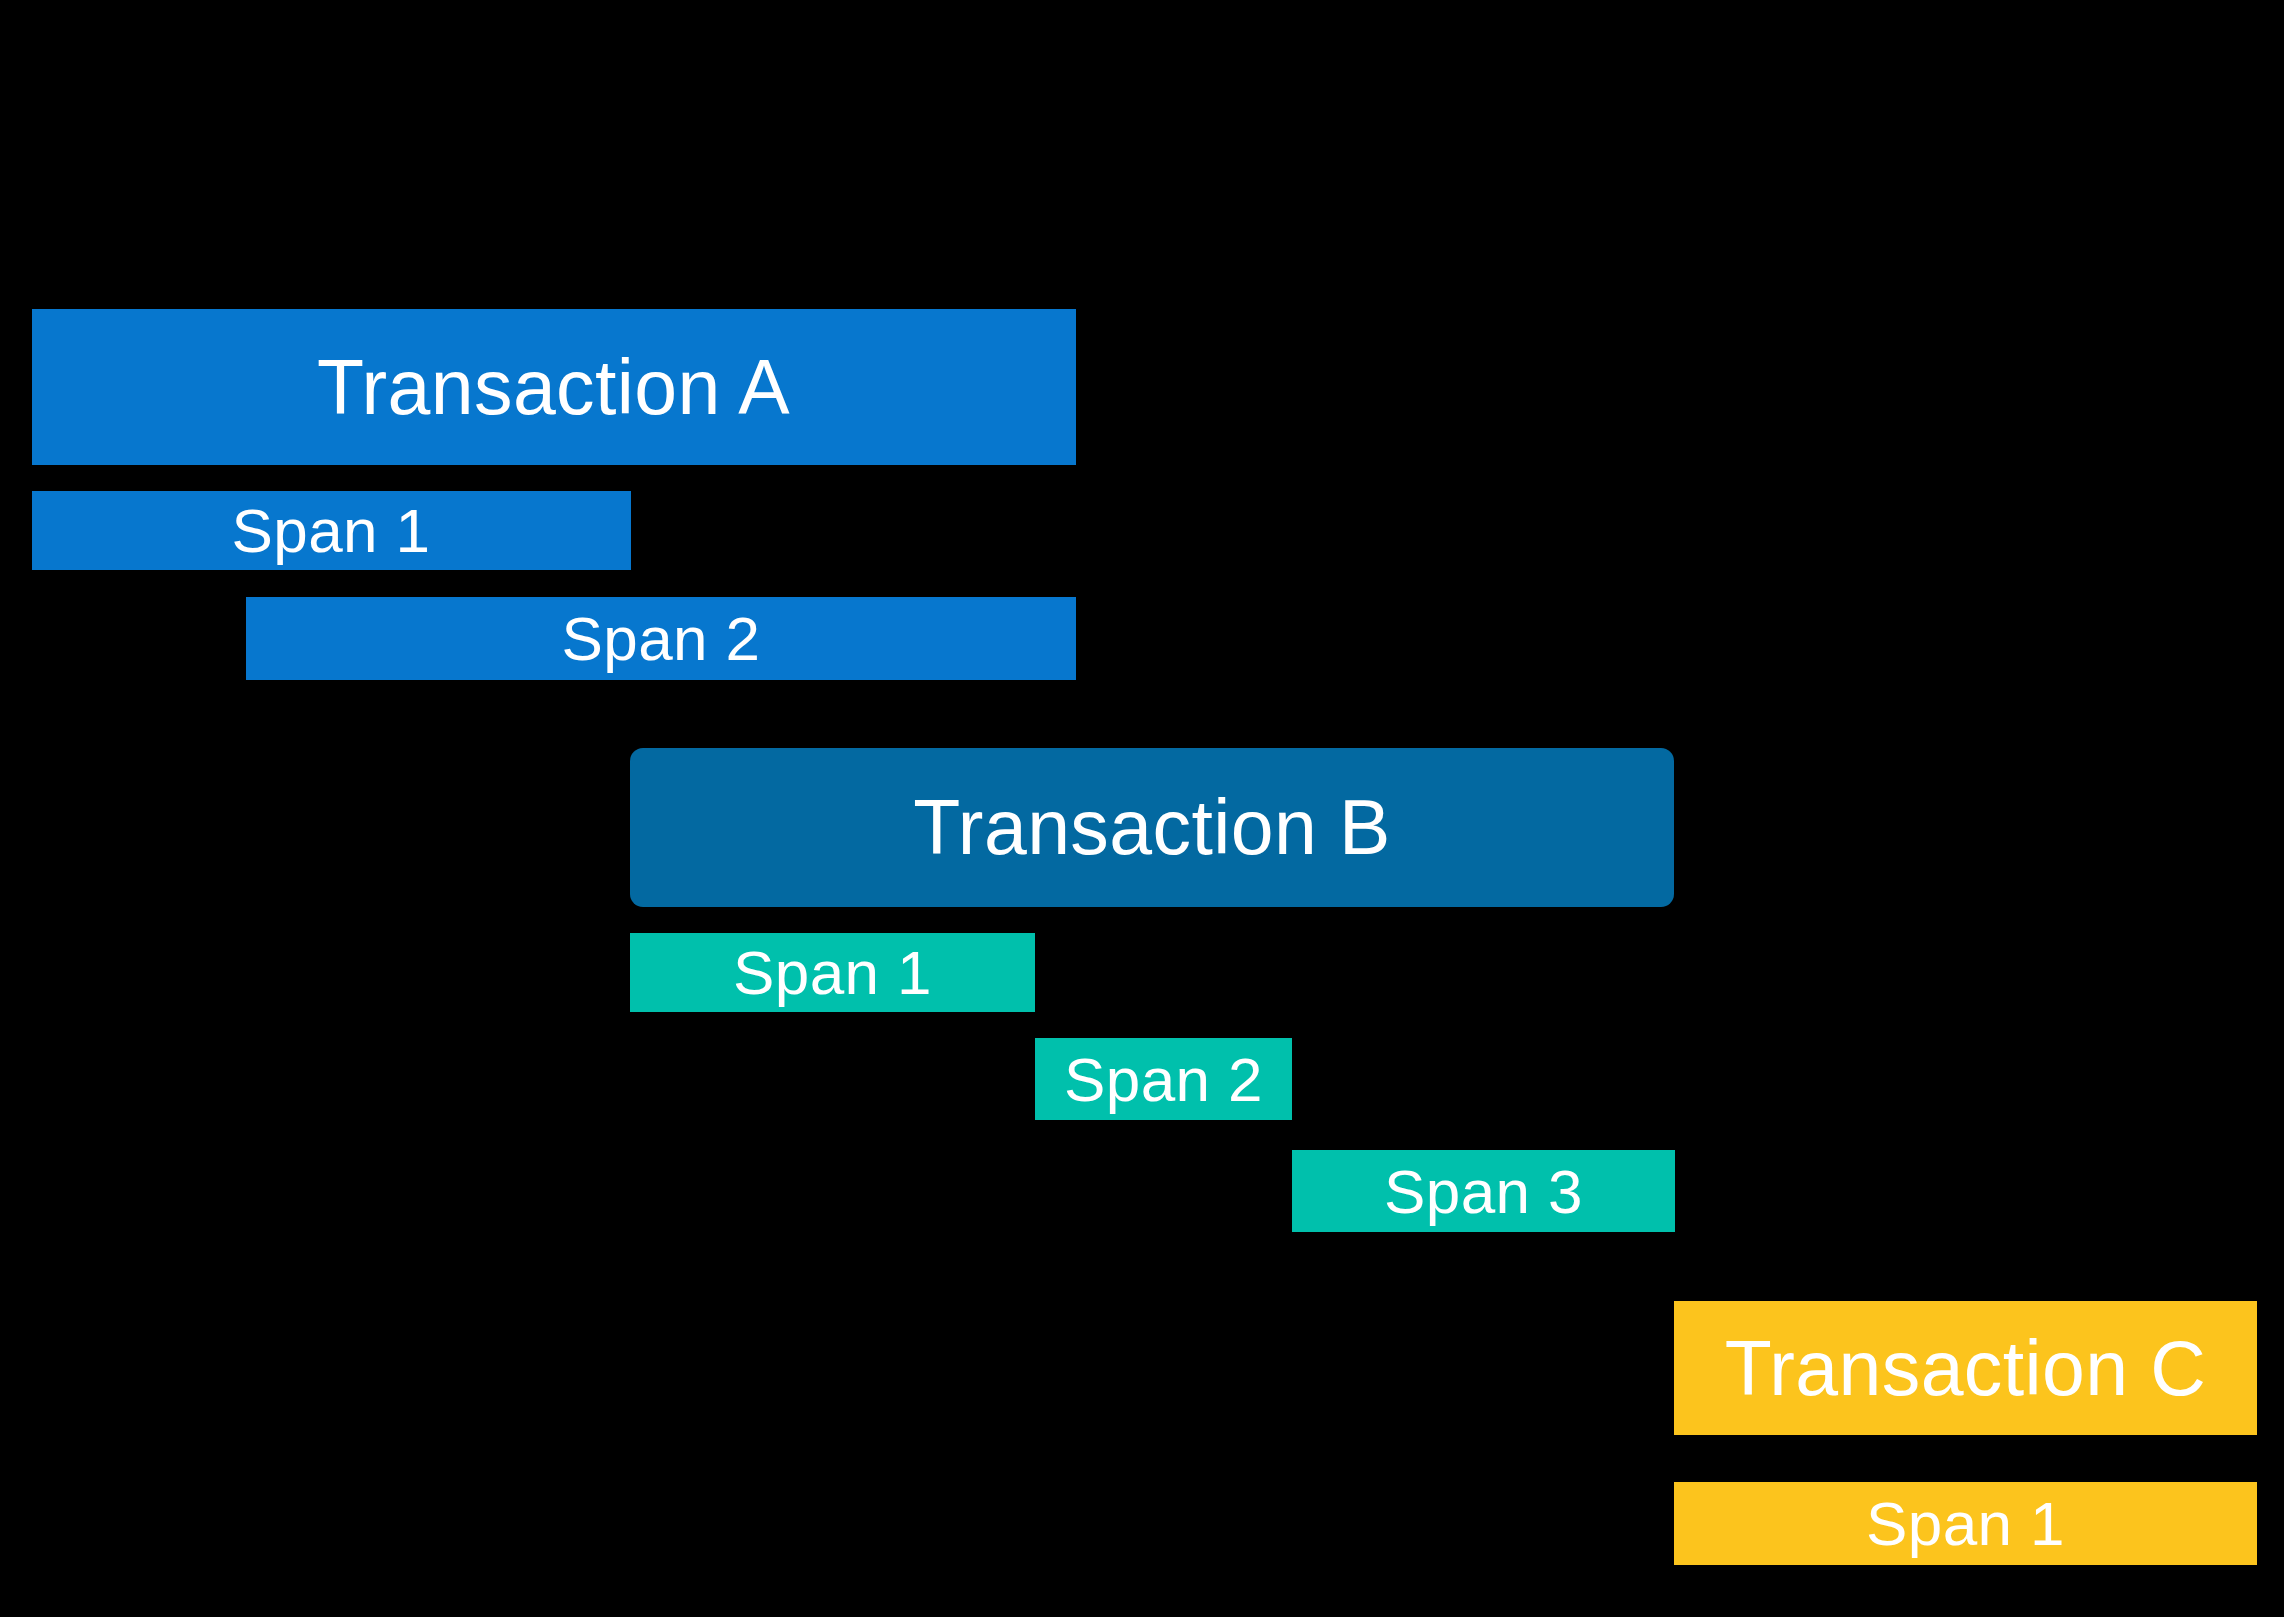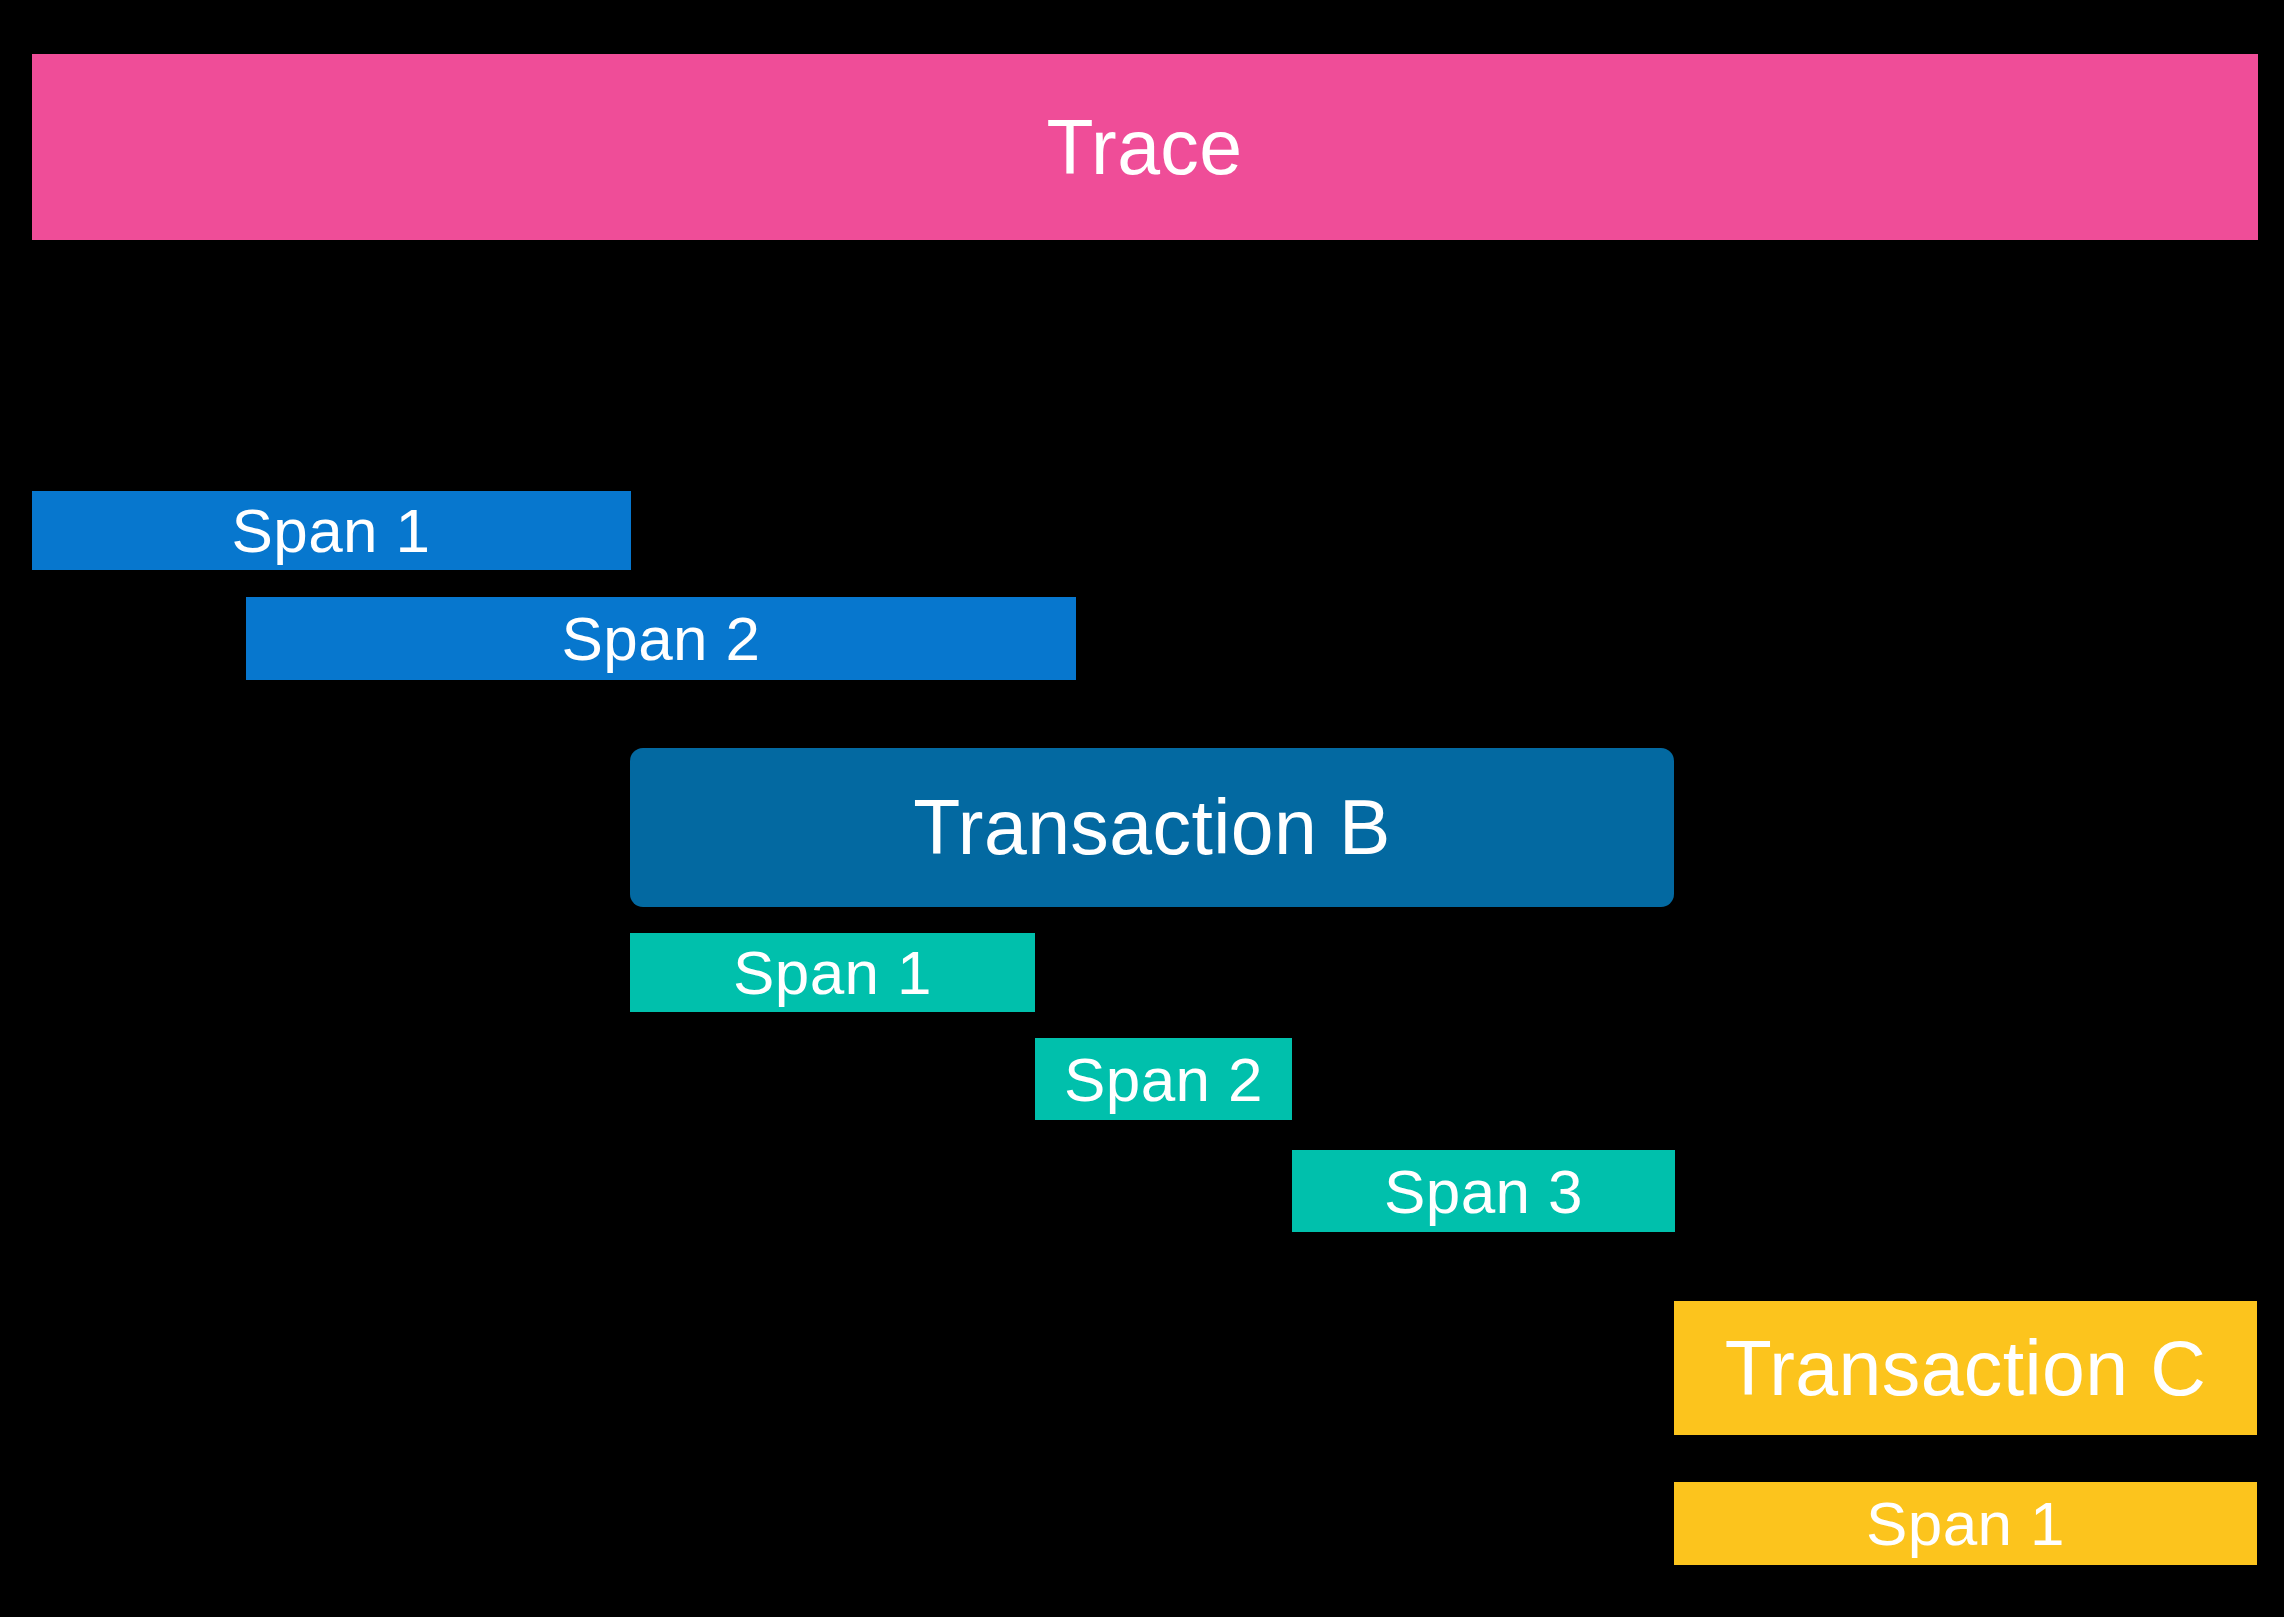--- a/index.html
+++ b/index.html
@@ -44,24 +44,24 @@
   .b-span2     { left: 1035px; top: 1038px; width: 257px;  height: 82px; }
   .b-span3     { left: 1292px; top: 1150px; width: 383px;  height: 82px; }
   .tx-c        { left: 1674px; top: 1301px; width: 583px;  height: 134px; }
   .c-span1     { left: 1674px; top: 1482px; width: 583px;  height: 83px; }
 </style>
 </head>
 <body>
 
 <div class="canvas">
 
-  <div class="bar trace-bar" style="background-color: rgb(239, 77, 152);">
-    <span class="title-label">Trace</span>
+
+  <div class="bar tx-a" style="background-color: rgb(7, 119, 206);">
+    <span class="title-label">Transaction A</span>
   </div>
-
 
   <div class="bar a-span1" style="background-color: rgb(7, 119, 206);">
     <span class="span-label">Span 1</span>
   </div>
 
   <div class="bar a-span2" style="background-color: rgb(7, 119, 206);">
     <span class="span-label">Span 2</span>
   </div>
 
   <div class="bar tx-b" style="background-color: #0369a1; border-radius: 13px;">

